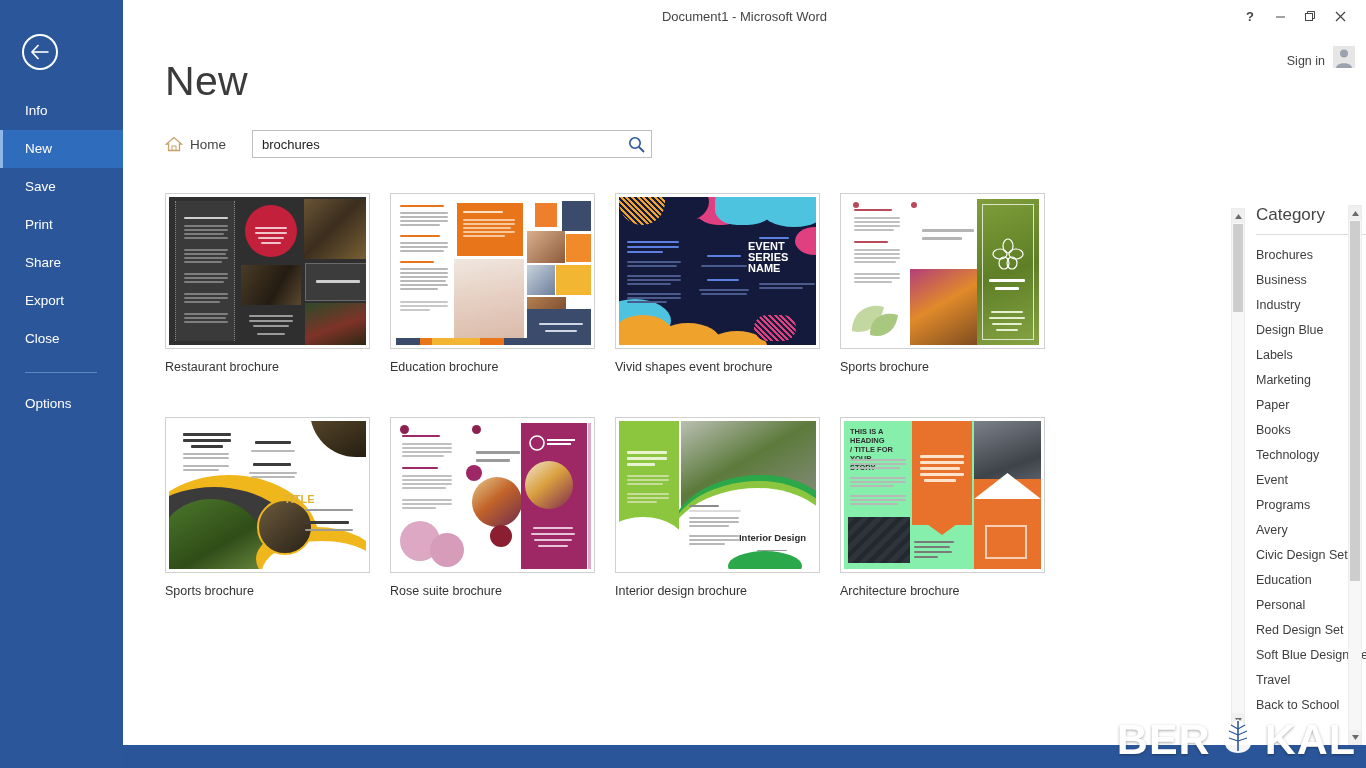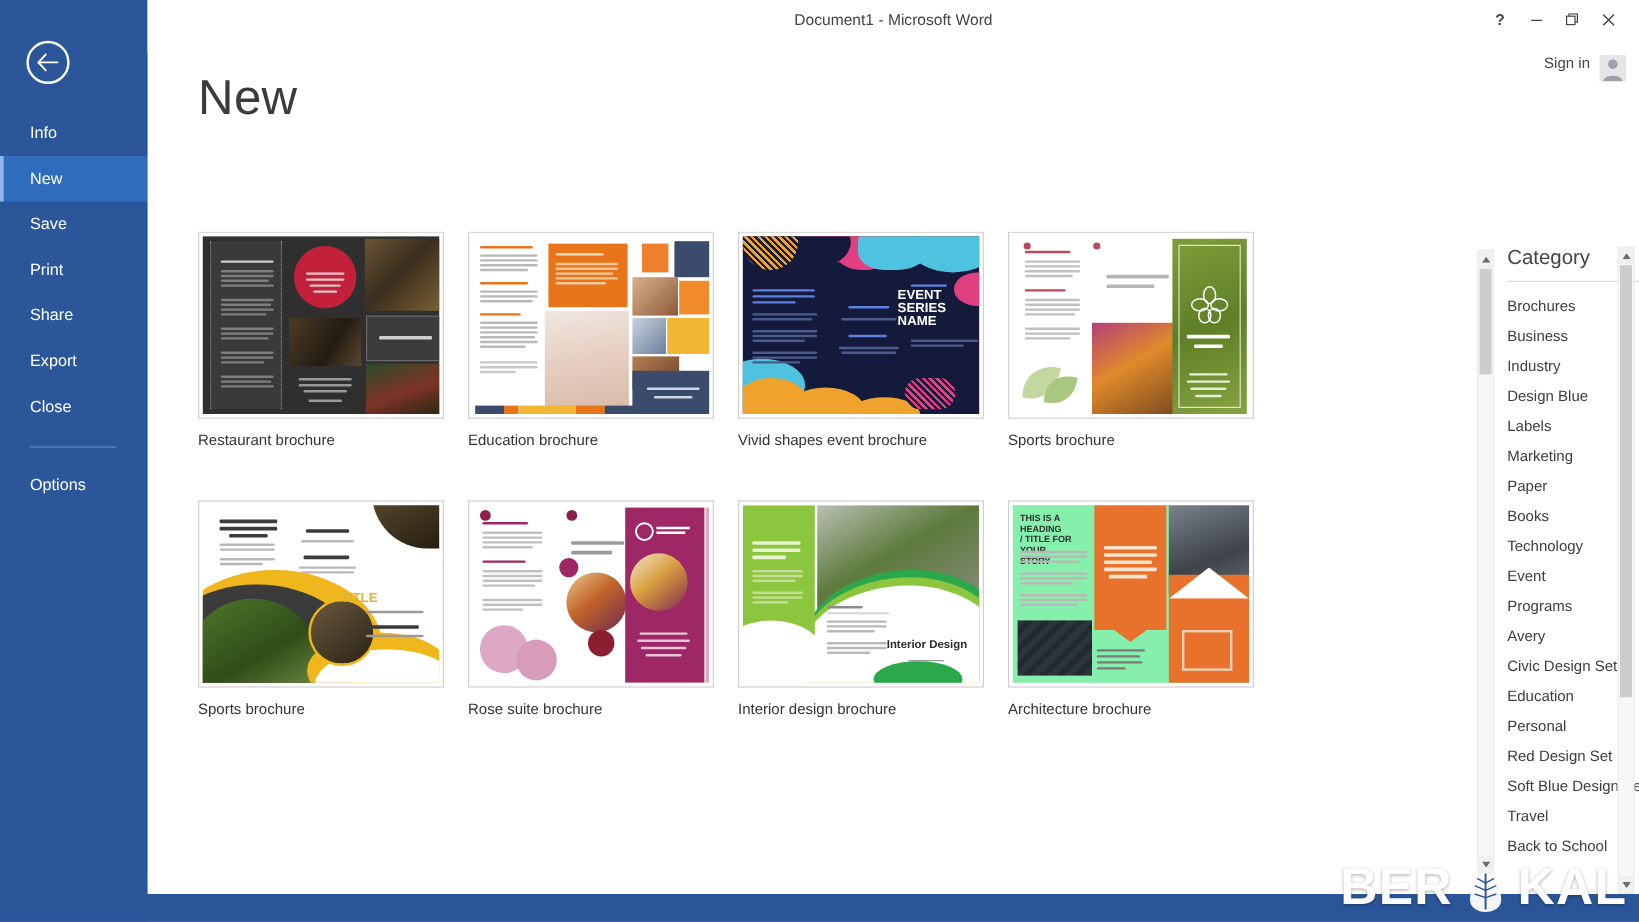--- a/index.html
+++ b/index.html
@@ -61,21 +61,21 @@
     width: 30px; height: 22px;
     display: flex; align-items: center; justify-content: center;
     cursor: pointer; color: #444444; font-size: 13px;
     background: transparent; border: none;
     font-family: "Liberation Sans", sans-serif;
   }
   .win-btn.help { font-weight: bold; font-size: 13px; }
 
   .signin-row {
     position: absolute; right: 11px; top: 46px;
-    display: flex; align-items: flex-start; gap: 8px;
+    display: flex; align-items: flex-end; gap: 8px;
   }
   .signin-text { font-size: 12.5px; color: #444444; cursor: pointer; }
   .avatar {
     width: 22px; height: 22px; background: #e6e6e6;
     display: flex; align-items: flex-end; justify-content: center;
     overflow: hidden; cursor: pointer;
   }
 
   
   .page-title {
@@ -306,21 +306,21 @@
   }
 
   .cat-scroll {
     position: absolute; left: 1348px; top: 205px; width: 14px; height: 540px;
     background: #f7f7f7; border: 1px solid #ececec; cursor: pointer;
   }
 
   
   .watermark {
     position: absolute; right: 10px; bottom: 4px;
-    display: flex; align-items: flex-end; gap: 6px;
+    display: flex; align-items: flex-start; gap: 6px;
     font-size: 43px; font-weight: bold; color: #ffffff;
     letter-spacing: 1px; text-shadow: 0 1px 3px rgba(0,0,0,0.35);
     pointer-events: none; user-select: none;
   }
 </style>
 </head>
 <body>
 
 <div class="desktop">
 
@@ -375,20 +375,39 @@
           <svg width="22" height="22" viewBox="0 0 22 22">
             <circle cx="11" cy="7.5" r="4" fill="#9aa3ad"></circle>
             <path d="M3 22 C3 15.5 19 15.5 19 22 Z" fill="#9aa3ad"></path>
           </svg>
         </span>
       </div>
     </div>
 
     <div class="page-title">New</div>
 
+    <div class="searchrow">
+      <span class="home-link">
+        <svg width="18" height="16" viewBox="0 0 18 16">
+          <path d="M9 1.5 L1.5 8 H3.5 V14.5 H14.5 V8 H16.5 Z" fill="none" stroke="#c8a06a" stroke-width="1.3"></path>
+          <rect x="7" y="10" width="4" height="4.5" fill="none" stroke="#c8a06a" stroke-width="1"></rect>
+        </svg>
+        <span class="home-label">Home</span>
+      </span>
+
+      <div class="searchbox">
+        <input type="text" value="brochures" style="">
+        <button class="search-go">
+          <svg width="17" height="17" viewBox="0 0 17 17">
+            <circle cx="7" cy="7" r="5.2" fill="none" stroke="#2b579a" stroke-width="1.6"></circle>
+            <path d="M11 11 L16 16" stroke="#2b579a" stroke-width="1.8"></path>
+          </svg>
+        </button>
+      </div>
+    </div>
 
     <div class="grid-area">
       <div class="grid">
 
         <div class="tile">
           <div class="thumb">
             <div class="art t-rest">
               <div class="rest-left">
                 <div class="ln" style="left:8px;top:16px;width:44px;background:#cfcfcf;height:2px;"></div>
                 <div class="ln" style="left:8px;top:24px;width:44px;background:#7e7e7e;"></div>

